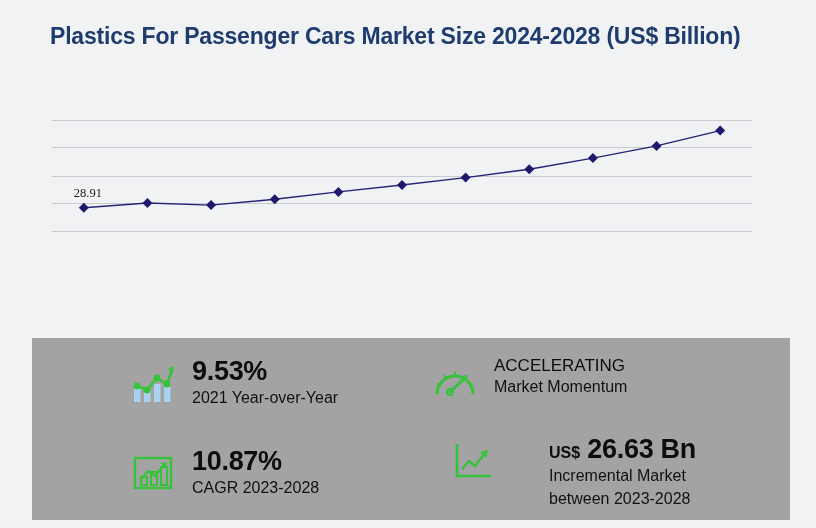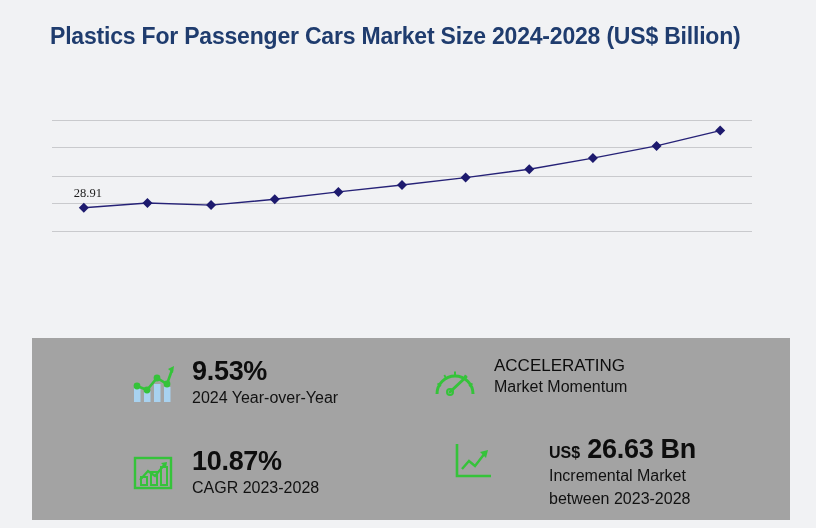--- a/index.html
+++ b/index.html
@@ -207,21 +207,21 @@
           <polyline points="7,26 17,30 27,18 37,24 42,10" fill="none" stroke="#35c33a" stroke-width="2.6"></polyline>
           <circle cx="7" cy="26" r="3.4" fill="#35c33a"></circle>
           <circle cx="17" cy="30" r="3.4" fill="#35c33a"></circle>
           <circle cx="27" cy="18" r="3.4" fill="#35c33a"></circle>
           <circle cx="37" cy="24" r="3.4" fill="#35c33a"></circle>
           <polygon points="38,9 44,6 43,13" fill="#35c33a"></polygon>
         </svg>
       </div>
       <div class="stat-text">
         <div class="stat-big">9.53%</div>
-        <div class="stat-sub">2024 Year-over-Year</div>
+        <div class="stat-sub">2021 Year-over-Year</div>
       </div>
     </div>
 
     <div class="stat s2">
       <div class="stat-icon">
         <svg viewBox="0 0 46 46" width="46" height="46">
           <path d="M5,34 A18,18 0 0,1 41,34" fill="none" stroke="#35c33a" stroke-width="3"></path>
           <line x1="23" y1="16" x2="23" y2="11.5" stroke="#35c33a" stroke-width="2"></line>
           <line x1="14.5" y1="19" x2="12.3" y2="15" stroke="#35c33a" stroke-width="1.8"></line>
           <line x1="31.5" y1="19" x2="33.7" y2="15" stroke="#35c33a" stroke-width="1.8"></line>

